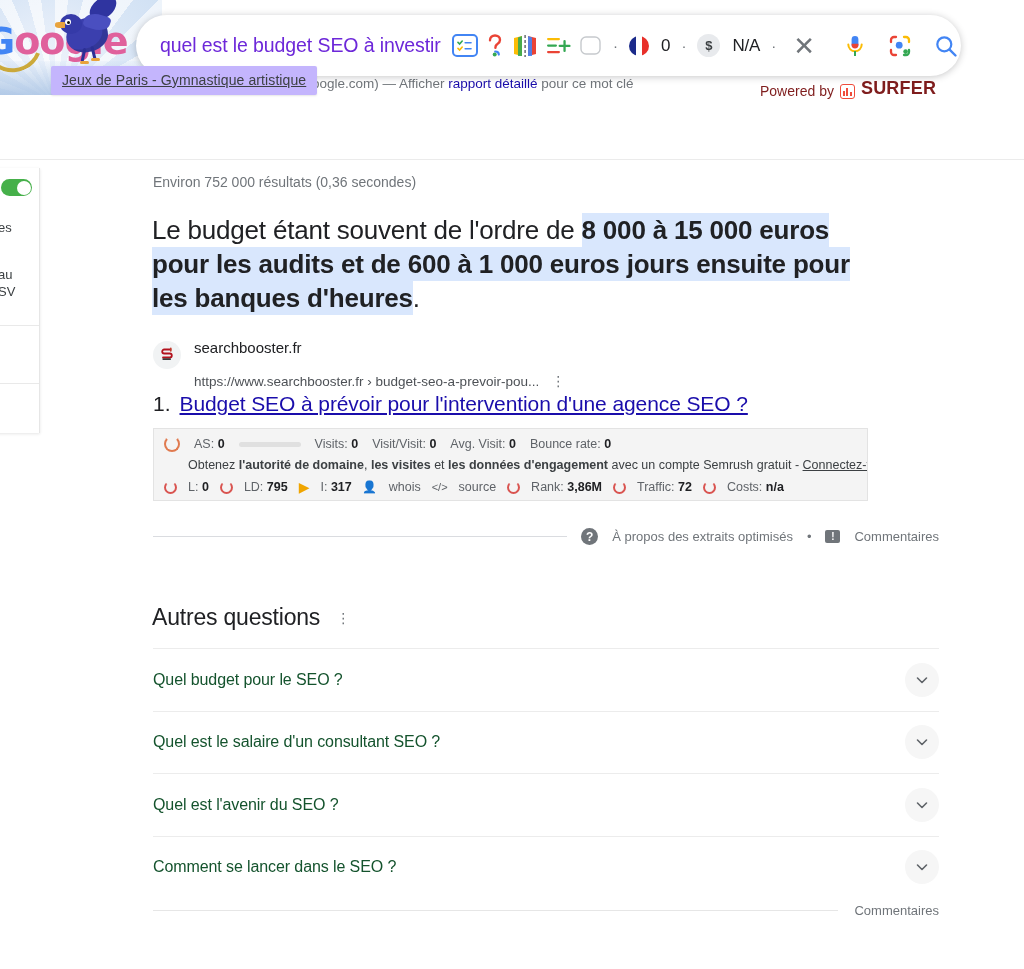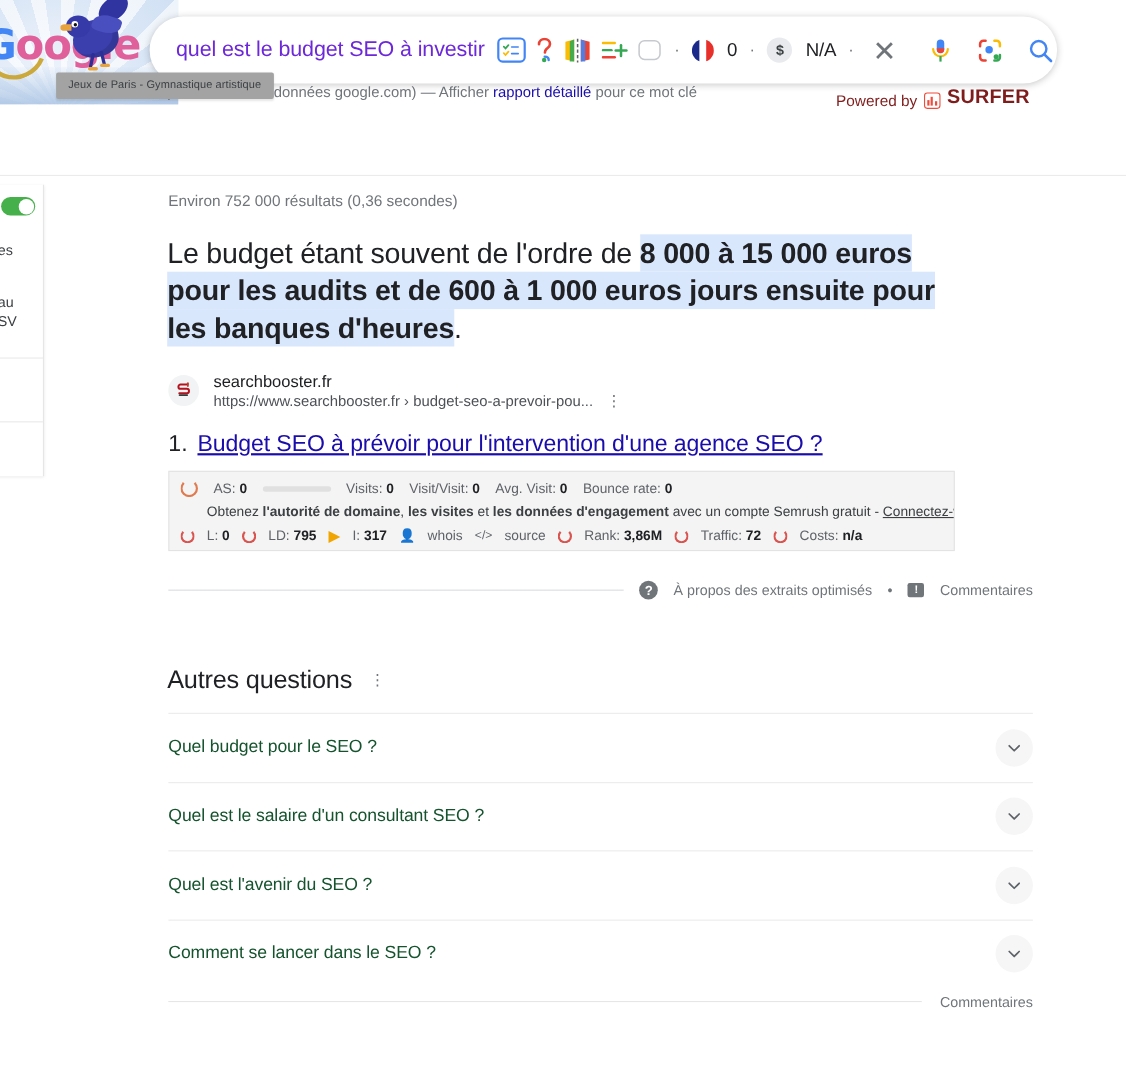--- a/index.html
+++ b/index.html
@@ -92,29 +92,30 @@
   .mascot .foot1, .mascot .foot2 {
     position:absolute; width:9px; height:3px; background:#e8a33d; border-radius:2px;
   }
   .mascot .foot1 { left:26px; top:69px; }
   .mascot .foot2 { left:37px; top:66px; }
 
   
   .doodle-tooltip {
     position: absolute;
     left: 51px; top: 66px;
-    background: #a3a3a3;
+    background: #c4b5fd;
     color: #3c4043;
-    font-size: 10px;
+    font-size: 14px;
     padding: 6px 11px 7px 11px;
     border-radius: 2px;
     white-space: nowrap;
     z-index: 60;
     box-shadow: 0 1px 2px rgba(0,0,0,.10);
     letter-spacing: .1px;
+    text-decoration: underline;
   }
 
   
   .searchbar {
     position: absolute;
     left: 136px; top: 15px;
     width: 825px; height: 61px;
     background: #ffffff;
     border-radius: 31px;
     box-shadow: 0 1px 7px rgba(32,33,36,.25);
@@ -231,21 +232,21 @@
     display: flex; align-items: flex-start; gap: 13px;
   }
   .favicon {
     width: 28px; height: 28px; border-radius: 50%;
     background: #f1f3f4; display:flex;align-items:center;justify-content:center;
     margin-top: 3px; flex: 0 0 28px;
     font-family: "DejaVu Serif", serif;
     color:#b3121e; font-weight:700; font-size:16px;
   }
   .res-site { font-size: 15px; color: #202124; line-height: 19px; }
-  .res-url { font-size: 13.5px; color: #4d5156; margin-top: 0; display:flex; align-items:flex-start; gap:12px;}
+  .res-url { font-size: 13.5px; color: #4d5156; margin-top: 17px; display:flex; align-items:flex-start; gap:12px;}
   .kebab { color:#70757a; font-size:14px; letter-spacing:0; cursor:pointer; line-height:1; }
   .res-title-row {
     position: absolute; left: 153px; top: 392px;
     display: flex; align-items: baseline; gap: 9px;
   }
   .res-rank { font-size: 21px; color: #202124; }
   .res-title {
     font-size: 21px; color: #1a0dab; cursor: pointer;
     letter-spacing: -.1px;
   }

